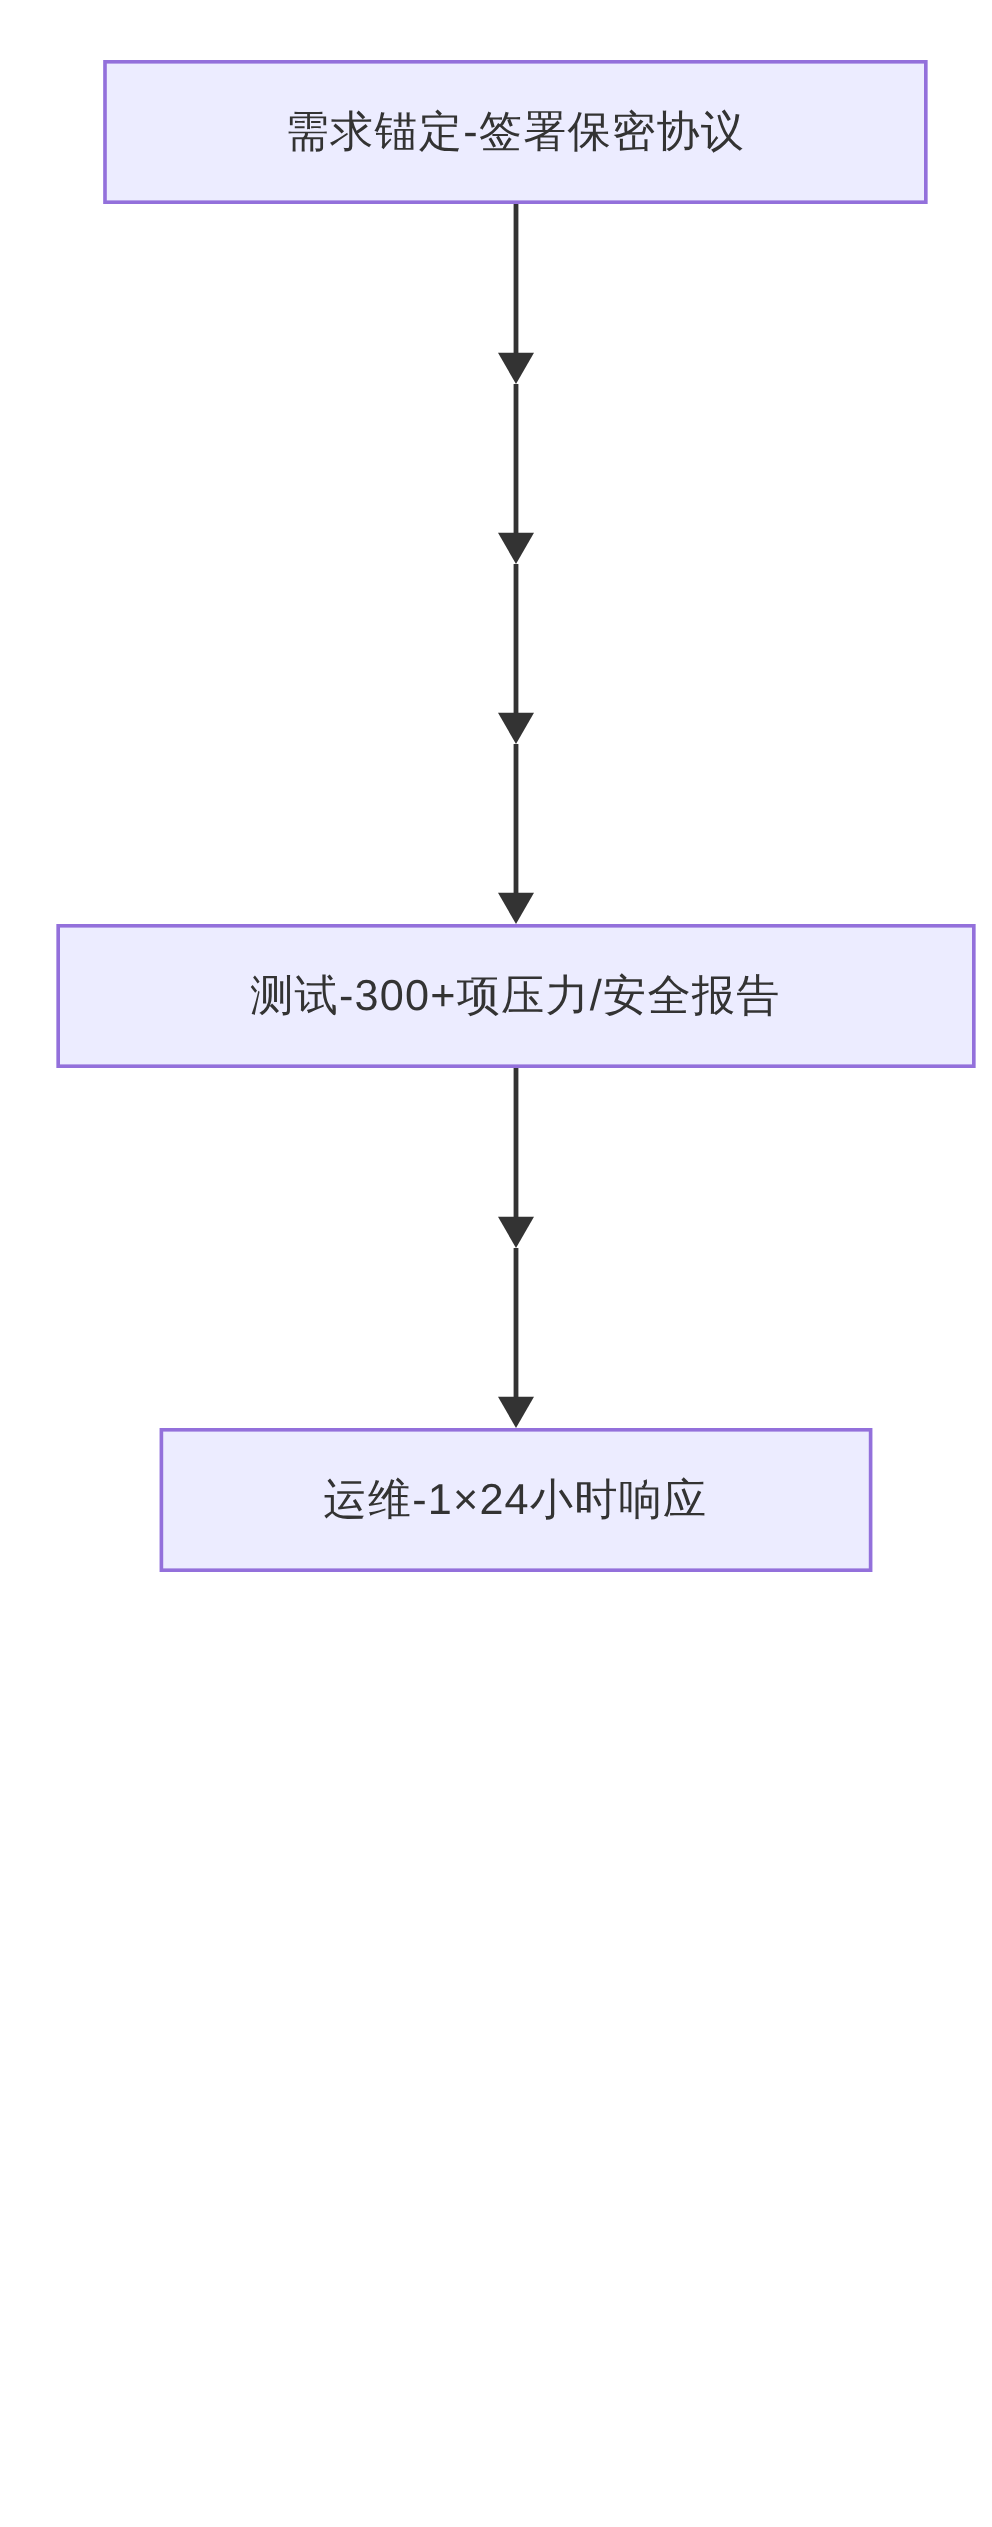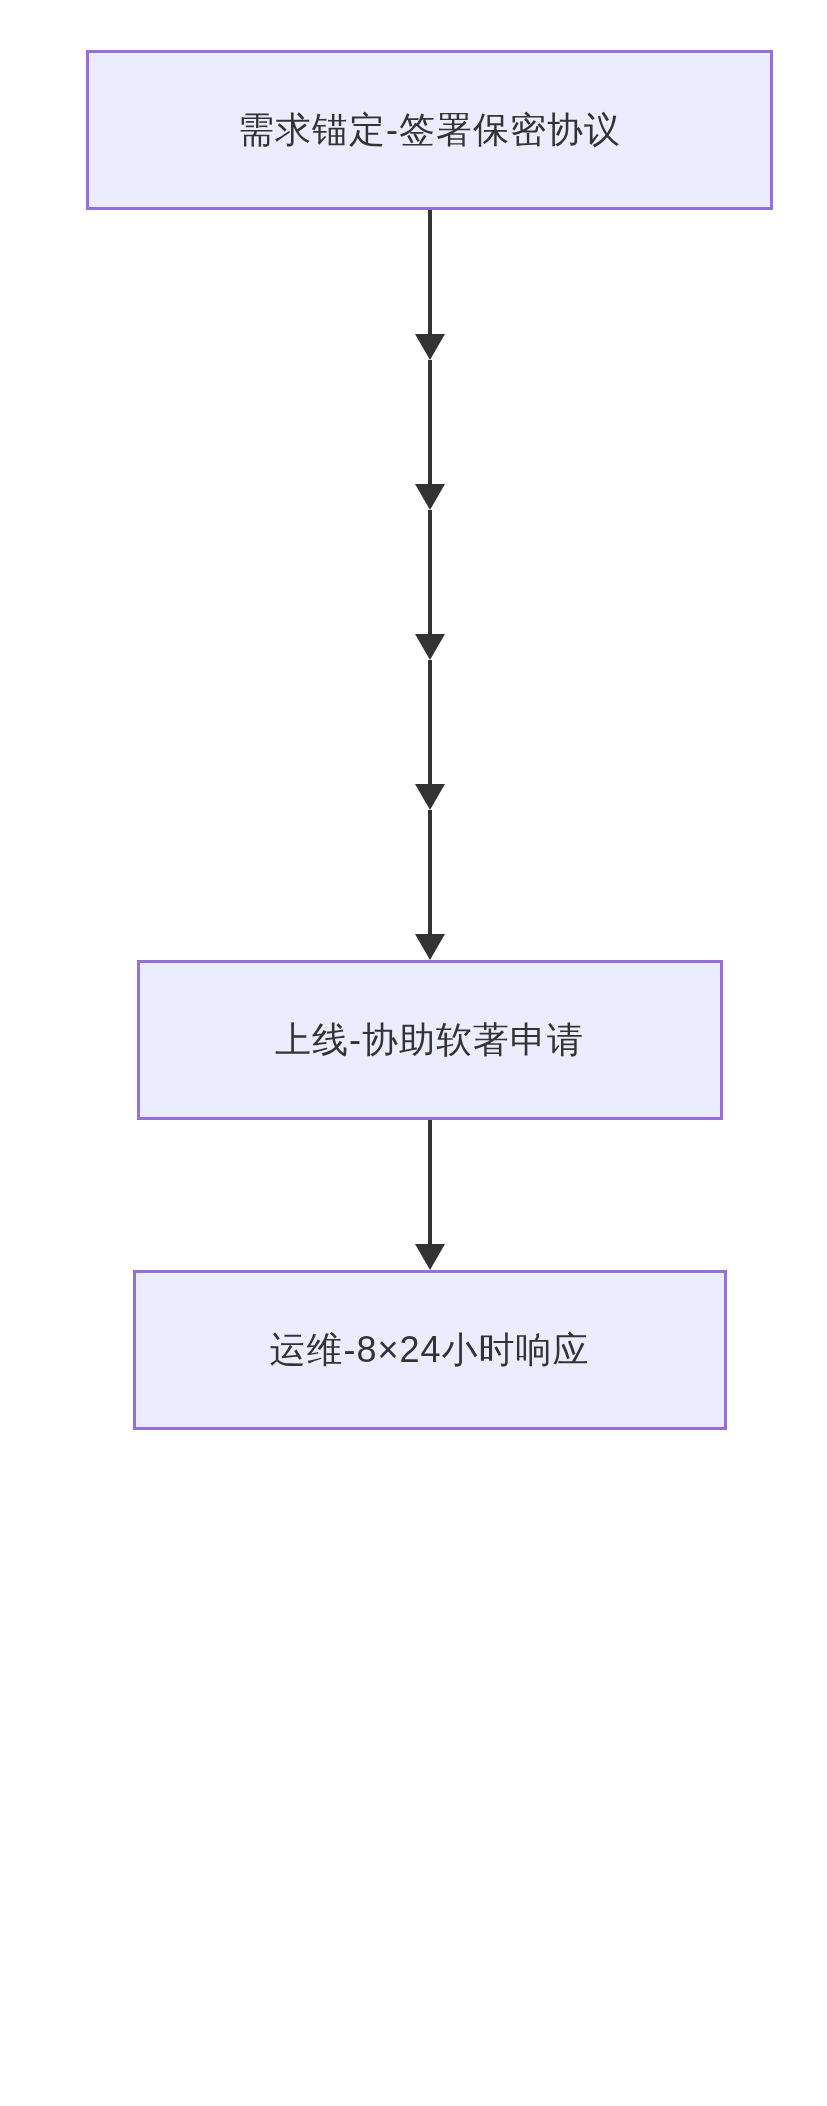--- a/index.html
+++ b/index.html
@@ -23,21 +23,21 @@
   .flow{
     position:relative;
     left:16px;                 
     padding-top:50px;
     display:flex;
     flex-direction:column;
     align-items:center;
   }
   .node{
     box-sizing:border-box;
-    height:160px;
+    height:120px;
     border:3px solid var(--node-border);
     background:var(--node-fill);
     color:var(--text);
     display:flex;
     align-items:center;
     justify-content:center;
     text-align:center;
     font-size:36px;
     line-height:1.2;
     letter-spacing:1px;
@@ -96,33 +96,33 @@
       <span class="arrow-line"></span>
       <span class="arrow-head"></span>
     </div>
 
 
     <div class="arrow">
       <span class="arrow-line"></span>
       <span class="arrow-head"></span>
     </div>
 
-
-    <div class="arrow">
-      <span class="arrow-line"></span>
-      <span class="arrow-head"></span>
-    </div>
-
-    <div class="node n5">
-      <span>上线-协助软著申请</span>
+    <div class="node n4">
+      <span>测试-300+项压力/安全报告</span>
     </div>
 
     <div class="arrow">
       <span class="arrow-line"></span>
       <span class="arrow-head"></span>
     </div>
 
+
+    <div class="arrow">
+      <span class="arrow-line"></span>
+      <span class="arrow-head"></span>
+    </div>
+
     <div class="node n6">
-      <span>运维-8×24小时响应</span>
+      <span>运维-1×24小时响应</span>
     </div>
 
   </div>
 </div>
 
 </body></html>

